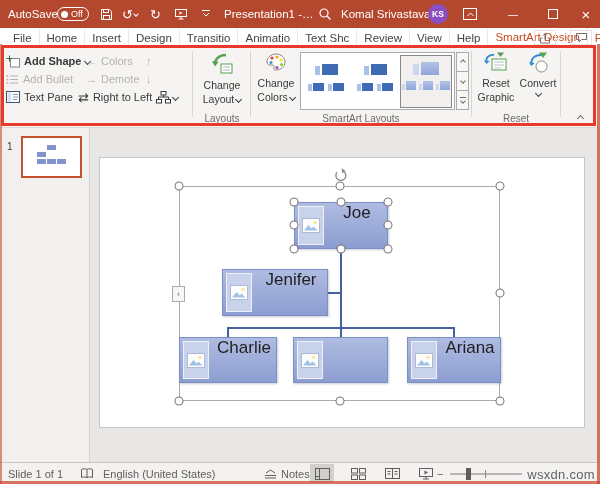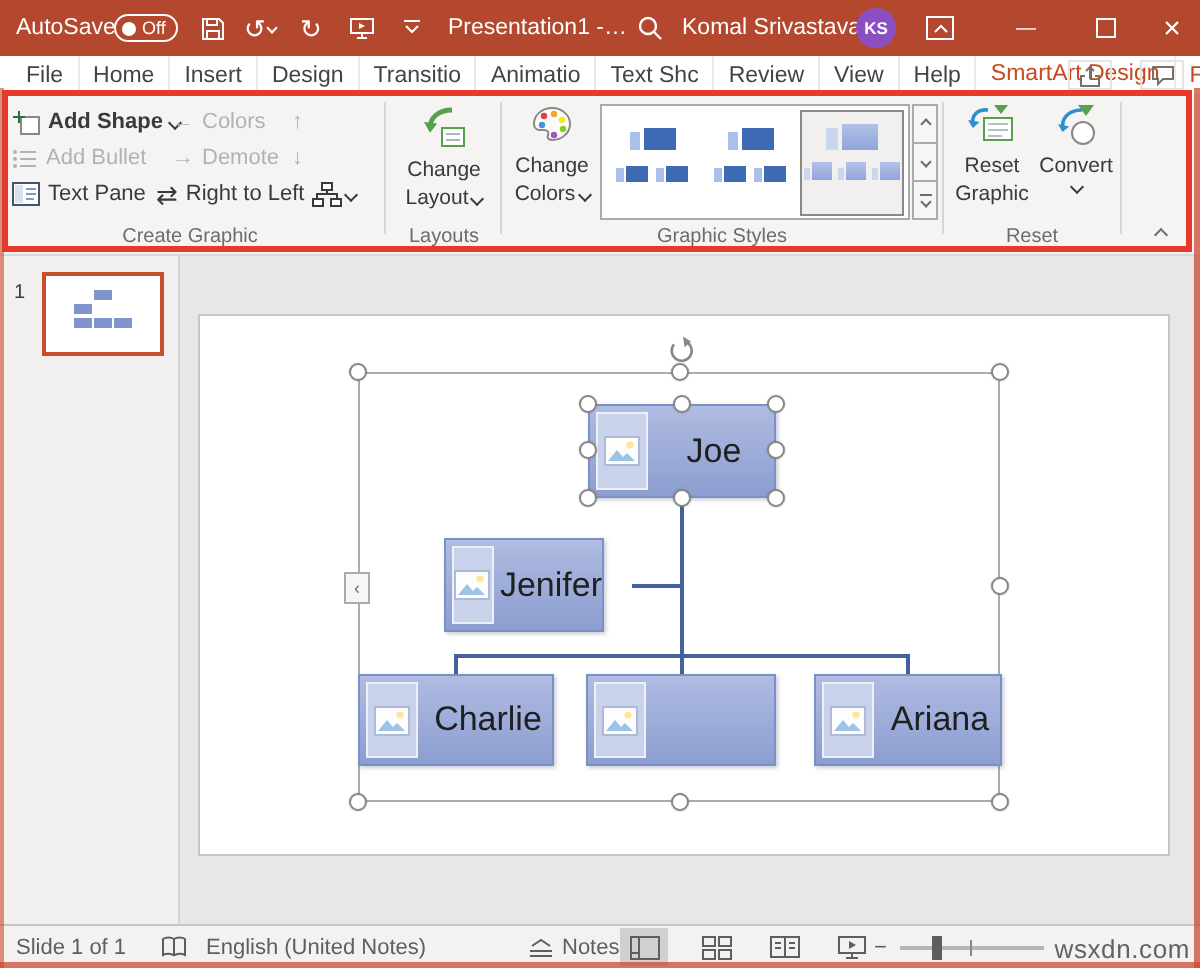--- a/index.html
+++ b/index.html
@@ -54,21 +54,21 @@
   
   .thumb-panel{position:absolute;left:0;top:128px;width:90px;height:334px;background:#F1F0EF;border-right:1px solid #D5D3D1;}
   .slide-num{position:absolute;left:7px;top:13px;font-size:10px;color:#3B3A39;}
   .slide-thumb{position:absolute;left:21px;top:8px;width:61px;height:42px;background:#fff;border:2px solid var(--selected-thumb-border);padding-top:7px;}
   .t-row{display:flex;justify-content:center;gap:1px;margin-bottom:2px;}
   .t-bx{width:9px;height:5px;background:#8193CC;}
   .canvas{position:absolute;left:90px;top:128px;width:510px;height:334px;background:#E8E7E6;overflow:hidden;}
   .slide{position:absolute;left:9px;top:29px;width:486px;height:271px;background:#fff;border:1px solid #C8C6C4;}
   .sa-frame{position:absolute;left:89px;top:58px;width:321px;height:215px;border:1px solid #ABABAB;}
   .hdl{position:absolute;width:9px;height:9px;border-radius:50%;background:#fff;border:1px solid #8A8886;box-shadow:0 0 1px rgba(0,0,0,.25);transform:translate(-50%,-50%);z-index:6;}
-  .node{position:absolute;background:linear-gradient(180deg,var(--node-fill-top),var(--node-fill-bottom));border:1px solid var(--node-border);display:flex;align-items:center;box-shadow:1px 1px 2px rgba(100,110,140,.35);z-index:3;}
+  .node{position:absolute;background:linear-gradient(180deg,var(--node-fill-top),var(--node-fill-bottom));border:1px solid var(--node-border);display:flex;box-shadow:1px 1px 2px rgba(100,110,140,.35);z-index:3;}
   .node .ph{width:26px;align-self:stretch;margin:3px;background:var(--placeholder-fill);border:1.5px solid #EDF0F8;display:flex;align-items:center;justify-content:center;}
   .node .nm{flex:1;text-align:center;font-size:17px;color:#1f1f1f;}
   .conn{position:absolute;background:var(--connector);z-index:1;}
   .tp-toggle{position:absolute;left:82px;top:158px;width:13px;height:16px;background:#F7F6F5;border:1px solid #ABABAB;display:flex;align-items:center;justify-content:center;color:#6E6C6A;font-size:9px;z-index:7;}
   .rot{position:absolute;left:242px;top:39px;z-index:7;}
   
   .statusbar{position:absolute;left:0;top:462px;width:600px;height:22px;background:#F3F2F1;border-top:1px solid #C8C6C4;font-size:11px;color:#605E5C;}
   .sb{position:absolute;top:0;height:21px;display:flex;align-items:center;gap:4px;}
   .viewbtn{position:absolute;top:1px;width:24px;height:19px;display:flex;align-items:center;justify-content:center;}
   .viewbtn.sel{background:#D2D0CE;}
@@ -256,21 +256,20 @@
       </div>
       <div class="rb-small" style="left:156px;top:42px;gap:2px;">
         <svg width="15" height="13">
             <rect x="5" y="0.5" width="5" height="3.5" fill="#fff" stroke="#3B3A39"></rect>
             <path d="M7.5 4v2M2.5 8V6h10v2" fill="none" stroke="#3B3A39"></path>
             <rect x="0.5" y="8.5" width="5" height="3.5" fill="#fff" stroke="#3B3A39"></rect>
             <rect x="9.5" y="8.5" width="5" height="3.5" fill="#fff" stroke="#3B3A39"></rect>
           </svg>
         <span class="cv"></span>
       </div>
-      <div class="rb-group-label">Create Graphic</div>
     </div>
     <div class="rsep" style="left:192px;"></div>
 
     <div class="rgroup" style="left:194px;width:56px;">
       <div class="bigbtn" style="left:3px;width:50px;">
         <svg width="26" height="26">
             <path d="M17 4c-7 0-11 4-11 9" fill="none" stroke="#57A04E" stroke-width="2.4"></path>
             <path d="M3 10l3 5.4 3.6-4.6z" fill="#57A04E"></path>
             <rect x="12" y="13" width="11" height="9" fill="#fff" stroke="#57A04E"></rect>
             <path d="M14 16h7M14 19h7" stroke="#AEB4BC"></path>
@@ -299,21 +298,21 @@
             <circle cx="13" cy="16.5" r="1.6" fill="#9B59B6"></circle>
           </svg>
         <span class="lbl">
             <span>Change</span>
           </span>
         <span class="lbl">
             <span>Colors</span>
             <span class="cv"></span>
           </span>
       </div>
-      <div class="rb-group-label">Graphic Styles</div>
+      <div class="rb-group-label">SmartArt Layouts</div>
     </div>
     <div class="gallery">
       <div class="gthumb" style="left:3px;">
         <div class="m-row" style="margin-top:5px;">
             <span class="m-sq" style="width:5px;height:9px;"></span>
             <span class="m-bx" style="width:16px;height:11px;"></span>
           </div>
         <div class="m-row" style="margin-top:8px;gap:4px;">
           <span style="display:flex;gap:1px;align-items:flex-end;">
               <span class="m-sq" style="width:4px;height:7px;"></span>
@@ -455,21 +454,21 @@
     <div class="node" style="left:204px;top:74px;width:94px;height:47px;">
       <span class="ph">
           <svg width="18" height="15">
             <rect x="0.5" y="0.5" width="17" height="14" fill="#FDFDFD" stroke="#AEB8D8"></rect>
             <path d="M2 12.5 6.5 7l3 3.5 2-2 4 4z" fill="#9DC3E6"></path>
             <circle cx="13" cy="4.5" r="1.8" fill="#FFE699"></circle>
           </svg>
         </span>
       <span class="nm">Joe</span>
     </div>
-    <div class="node" style="left:132px;top:141px;width:80px;height:47px;">
+    <div class="node" style="left:132px;top:141px;width:106px;height:47px;">
       <span class="ph">
           <svg width="18" height="15">
             <rect x="0.5" y="0.5" width="17" height="14" fill="#FDFDFD" stroke="#AEB8D8"></rect>
             <path d="M2 12.5 6.5 7l3 3.5 2-2 4 4z" fill="#9DC3E6"></path>
             <circle cx="13" cy="4.5" r="1.8" fill="#FFE699"></circle>
           </svg>
         </span>
       <span class="nm">Jenifer</span>
     </div>
     <div class="node" style="left:89px;top:209px;width:98px;height:46px;">
@@ -523,21 +522,21 @@
   <div class="statusbar">
     <div class="sb" style="left:8px;">
         <span>Slide 1 of 1</span>
       </div>
     <div class="sb" style="left:80px;">
       <svg width="14" height="11">
           <path d="M7 1.5C5.5.5 3 .5 1.5 1.5v8C3 8.7 5.5 8.7 7 9.7c1.5-1 4-1 5.5-.2v-8C11 .5 8.5.5 7 1.5zM7 1.5v8.2" fill="none" stroke="#605E5C"></path>
         </svg>
     </div>
     <div class="sb" style="left:103px;">
-        <span>English (United Notes)</span>
+        <span>English (United States)</span>
       </div>
     <div class="sb" style="left:264px;">
       <svg width="13" height="10">
           <path d="M2 4 6.5 1 11 4" fill="none" stroke="#605E5C"></path>
           <path d="M1 6.5h11M1 9h11" stroke="#605E5C"></path>
         </svg>
       <span>Notes</span>
     </div>
     <div class="viewbtn sel" style="left:310px;">
       <svg width="15" height="12">

